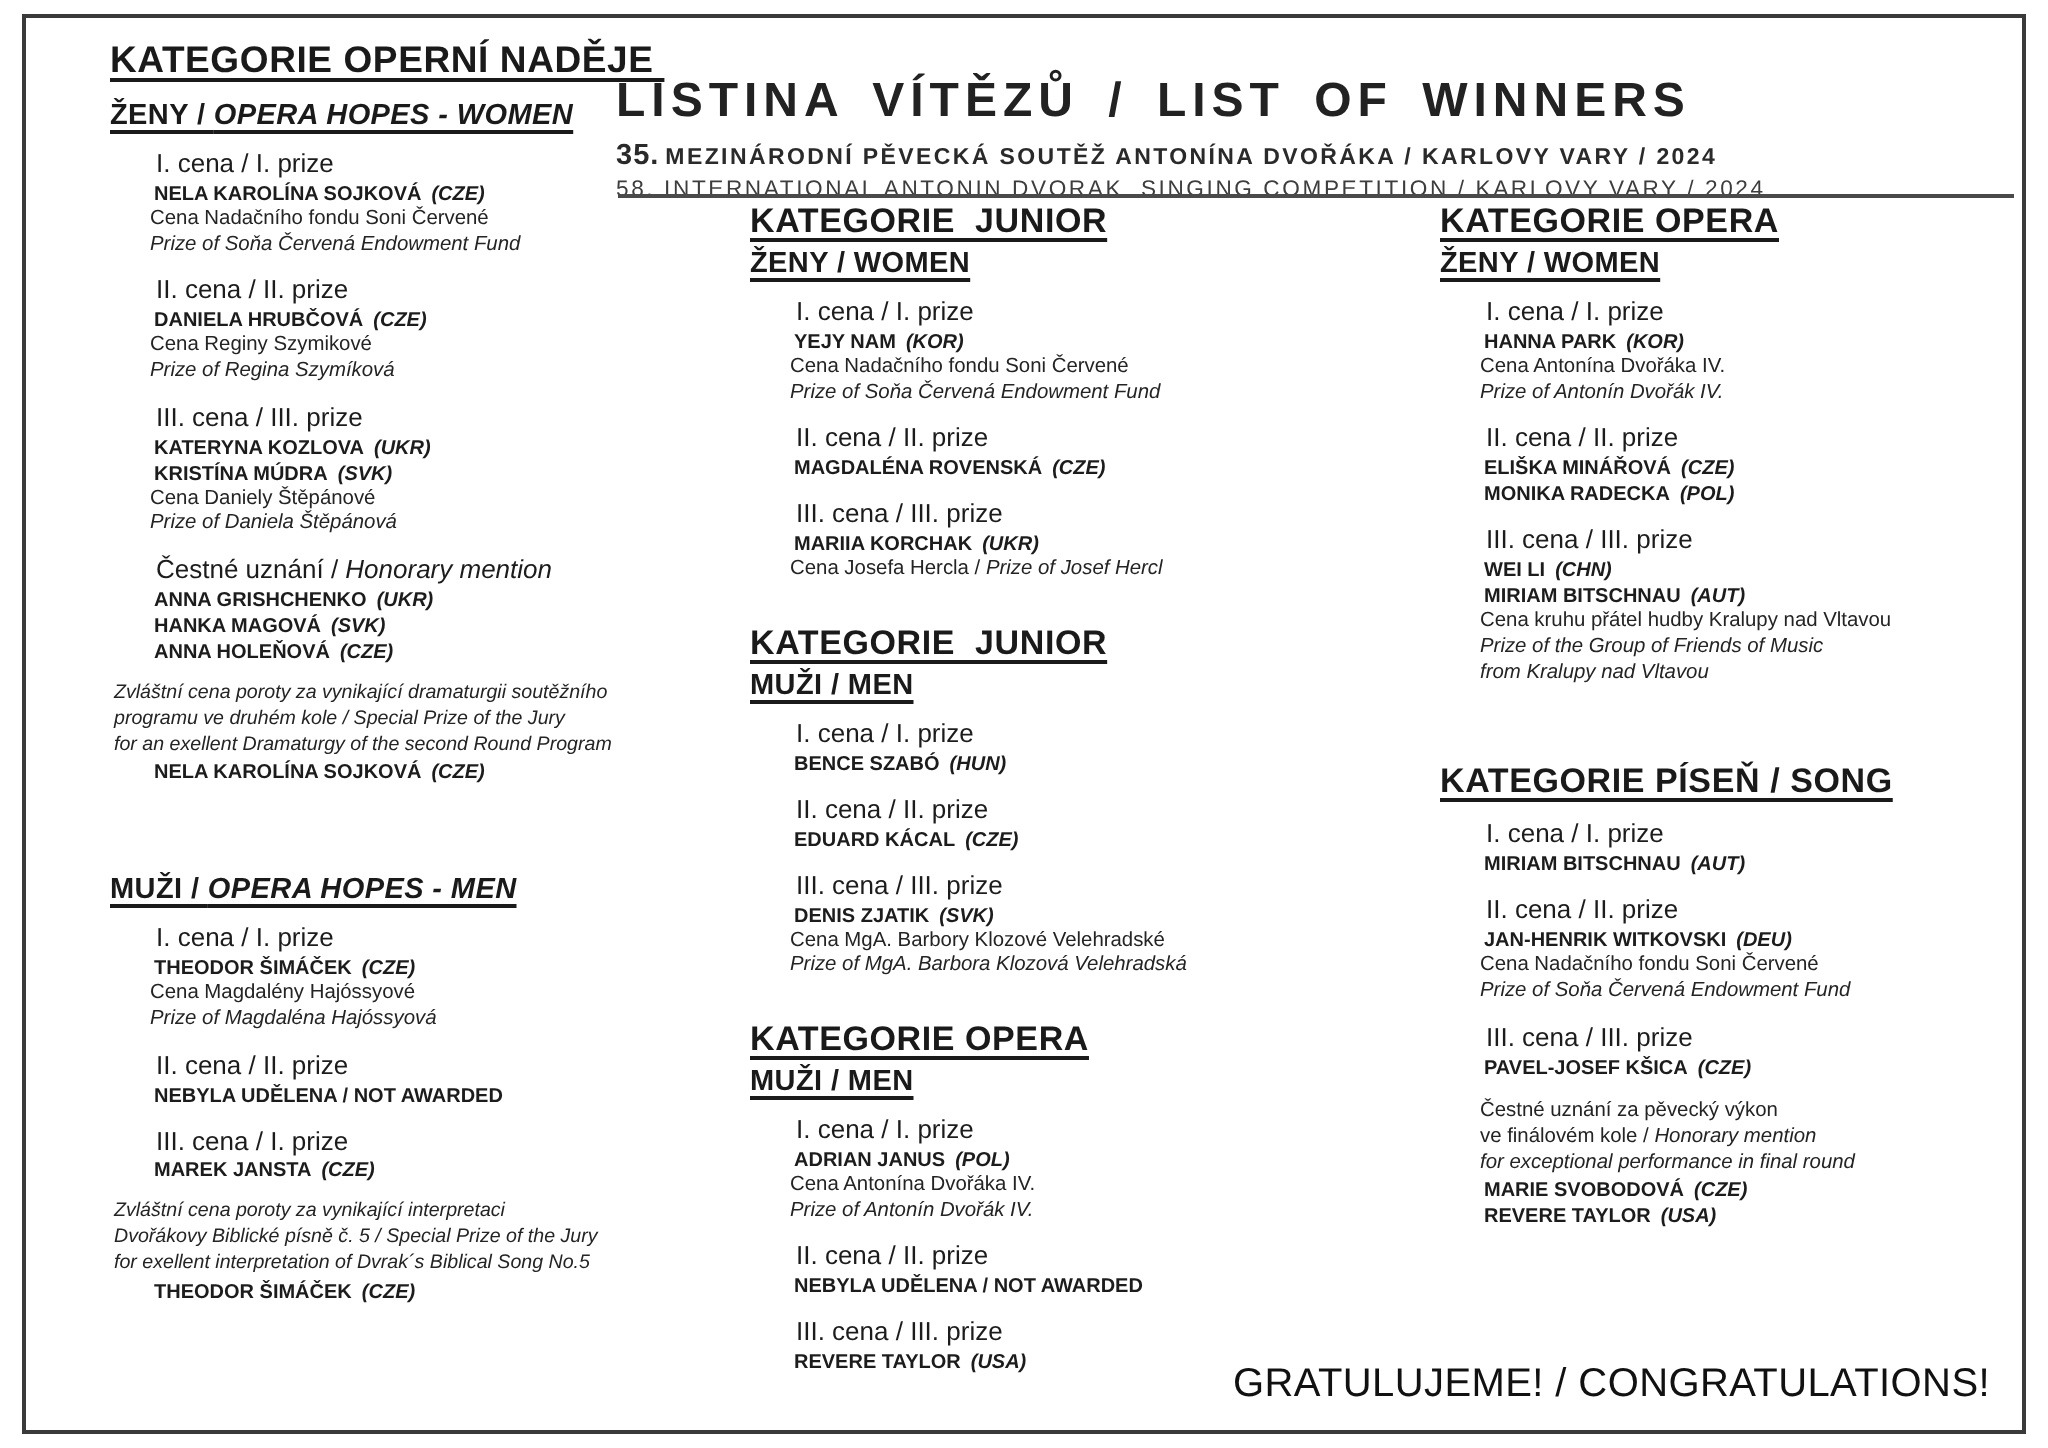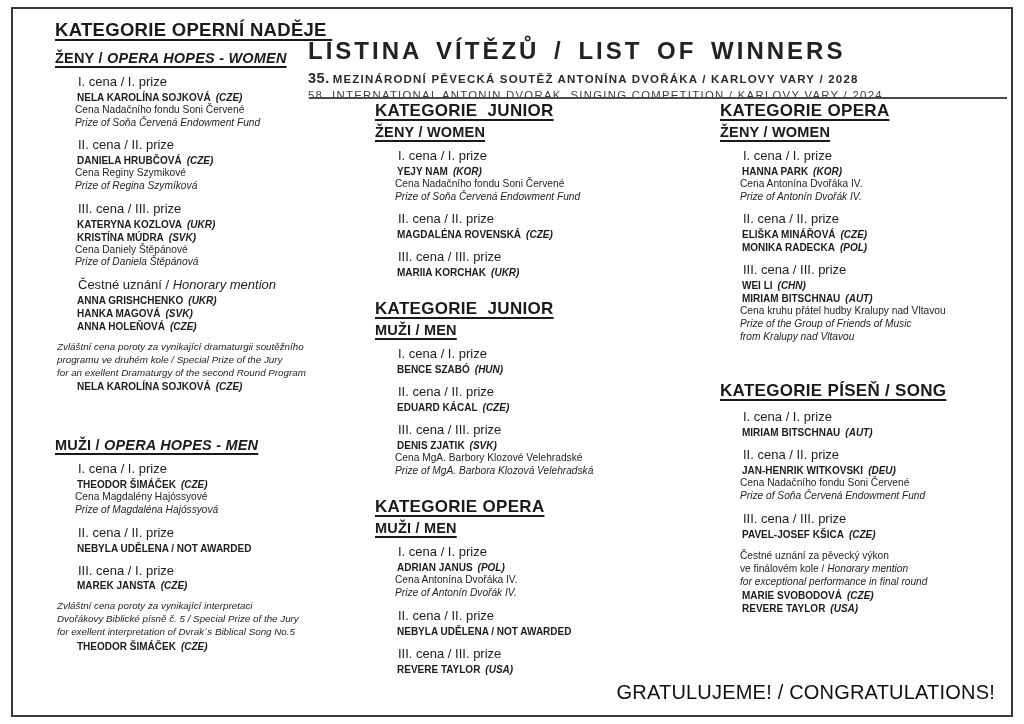--- a/index.html
+++ b/index.html
@@ -96,37 +96,38 @@
         <div class="name"><span class="nm">MAREK JANSTA</span><span class="cc">(CZE)</span></div>
         <div class="note"><span class="it">Zvláštní cena poroty za vynikající interpretaci</span></div>
         <div class="note"><span class="it">Dvořákovy Biblické písně č. 5 / Special Prize of the Jury</span></div>
         <div class="note"><span class="it">for exellent interpretation of Dvrak´s Biblical Song No.5</span></div>
         <div class="name"><span class="nm">THEODOR ŠIMÁČEK</span><span class="cc">(CZE)</span></div>
       </section>
     </div>
 
   <div class="header">
     <div class="title">LISTINA VÍTĚZŮ / LIST OF WINNERS</div>
-    <div class="sub1"><span class="num">35.</span><span>MEZINÁRODNÍ PĚVECKÁ SOUTĚŽ ANTONÍNA DVOŘÁKA / KARLOVY VARY / 2028</span></div>
+    <div class="sub1"><span class="num">35.</span><span>MEZINÁRODNÍ PĚVECKÁ SOUTĚŽ ANTONÍNA DVOŘÁKA / KARLOVY VARY / 2024</span></div>
     <div class="sub2">58. INTERNATIONAL ANTONIN DVORAK  SINGING COMPETITION / KARLOVY VARY / 2024</div>
   </div>
   <div class="header-rule"></div>
 
   <div class="col col-middle">
       <section class="block">
         <h2 class="cat">KATEGORIE  JUNIOR</h2>
         <h3 class="subcat"><span>ŽENY / WOMEN</span></h3>
         <div class="prize"><span>I. cena / I. prize</span></div>
         <div class="name"><span class="nm">YEJY NAM</span><span class="cc">(KOR)</span></div>
         <div class="small"><span>Cena Nadačního fondu Soni Červené</span></div>
         <div class="small"><span class="it">Prize of Soňa Červená Endowment Fund</span></div>
         <div class="prize"><span>II. cena / II. prize</span></div>
         <div class="name"><span class="nm">MAGDALÉNA ROVENSKÁ</span><span class="cc">(CZE)</span></div>
         <div class="prize"><span>III. cena / III. prize</span></div>
         <div class="name"><span class="nm">MARIIA KORCHAK</span><span class="cc">(UKR)</span></div>
+        <div class="small"><span>Cena Josefa Hercla / </span><span class="it">Prize of Josef Hercl</span></div>
       </section>
       <section class="block">
         <h2 class="cat">KATEGORIE  JUNIOR</h2>
         <h3 class="subcat"><span>MUŽI / MEN</span></h3>
         <div class="prize"><span>I. cena / I. prize</span></div>
         <div class="name"><span class="nm">BENCE SZABÓ</span><span class="cc">(HUN)</span></div>
         <div class="prize"><span>II. cena / II. prize</span></div>
         <div class="name"><span class="nm">EDUARD KÁCAL</span><span class="cc">(CZE)</span></div>
         <div class="prize"><span>III. cena / III. prize</span></div>
         <div class="name"><span class="nm">DENIS ZJATIK</span><span class="cc">(SVK)</span></div>

